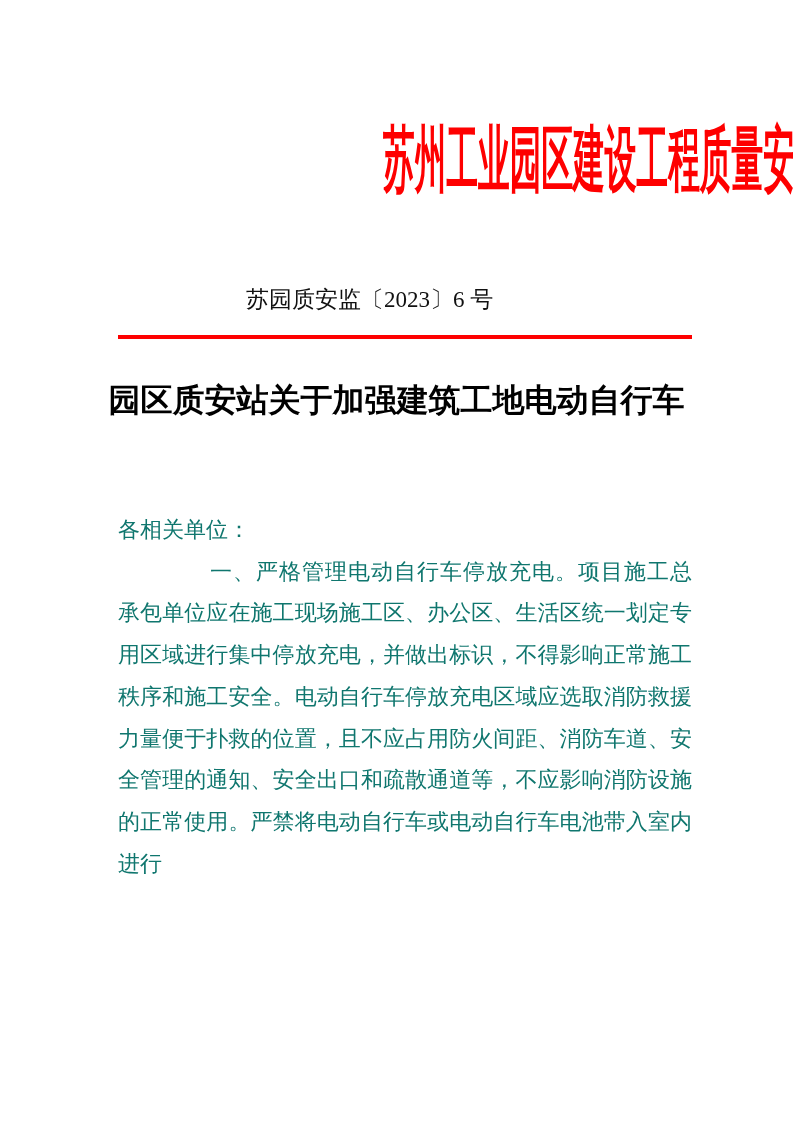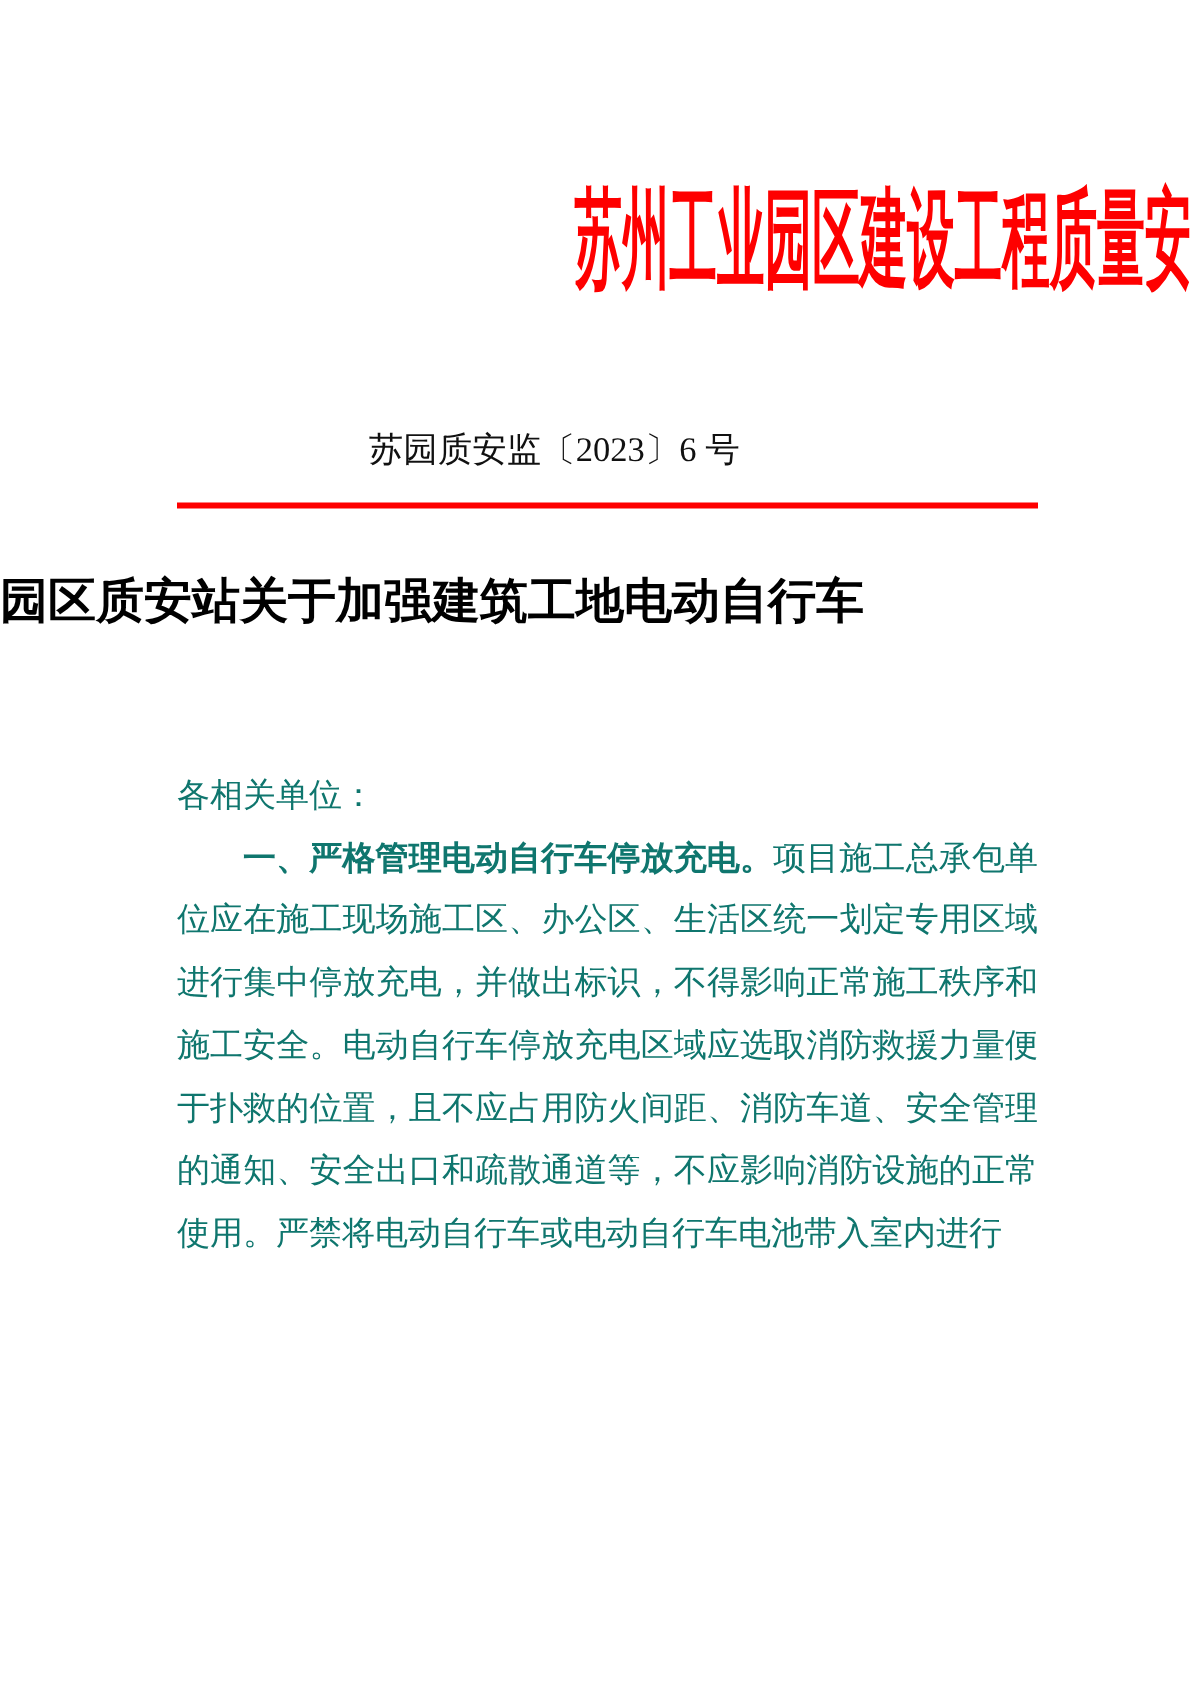--- a/index.html
+++ b/index.html
@@ -46,38 +46,39 @@
     left: 118px;
     width: 574px;
     height: 4px;
     background: #fe0000;
   }
   .doc-title {
     position: absolute;
     top: 377px;
     left: 0;
     width: 793px;
+    text-align: center;
     font-size: 32px;
     line-height: 46px;
     font-weight: bold;
     color: #000000;
   }
   .body-text {
     position: absolute;
     top: 509px;
     left: 118px;
     width: 574px;
     font-size: 22px;
     line-height: 41.7px;
     text-align: justify;
     color: #0f766e;
   }
   .body-text p { margin: 0; padding: 0; text-indent: 2em; }
   .body-text p.salutation { text-indent: 0; }
-  .bold-lead { font-weight: bold; }
+  .bold-lead { font-weight: normal; margin-left: 48px; }
 </style>
 </head>
 <body>
 
 <div class="page">
 
   <div class="letterhead">
     <span class="stretch">苏州工业园区建设工程质量安全监督站文件</span>
   </div>
 

